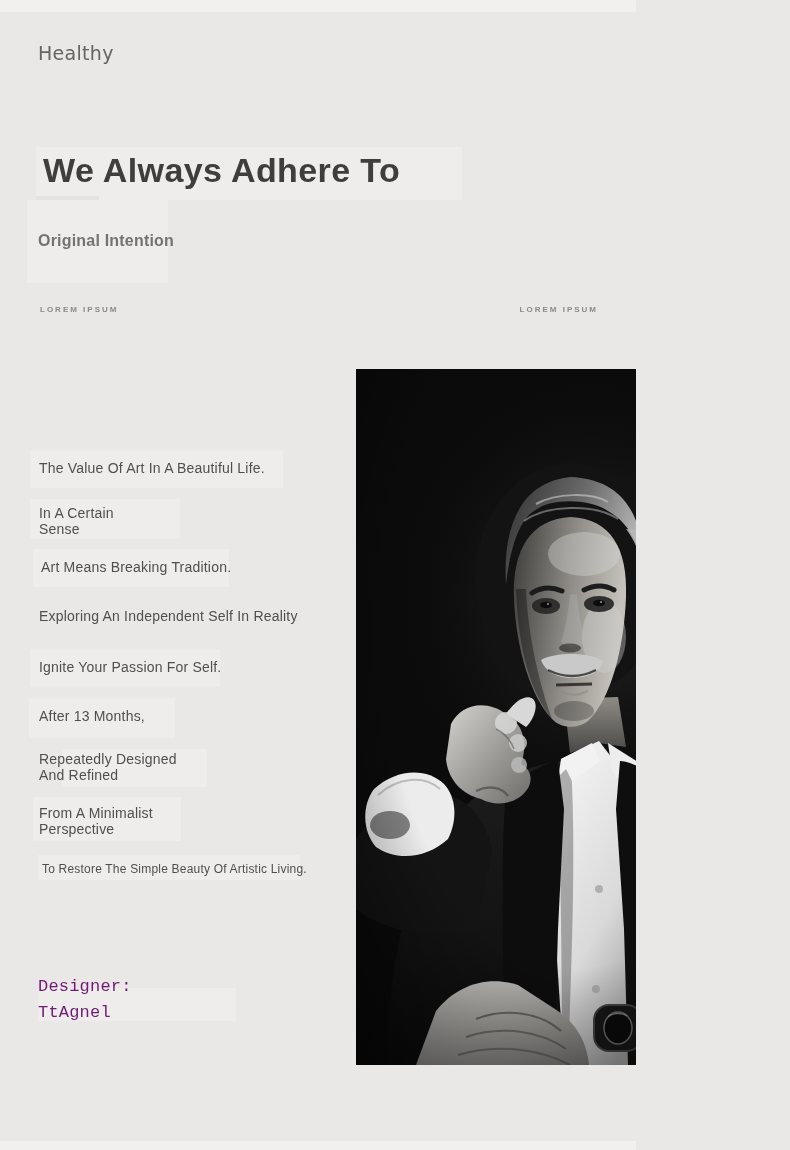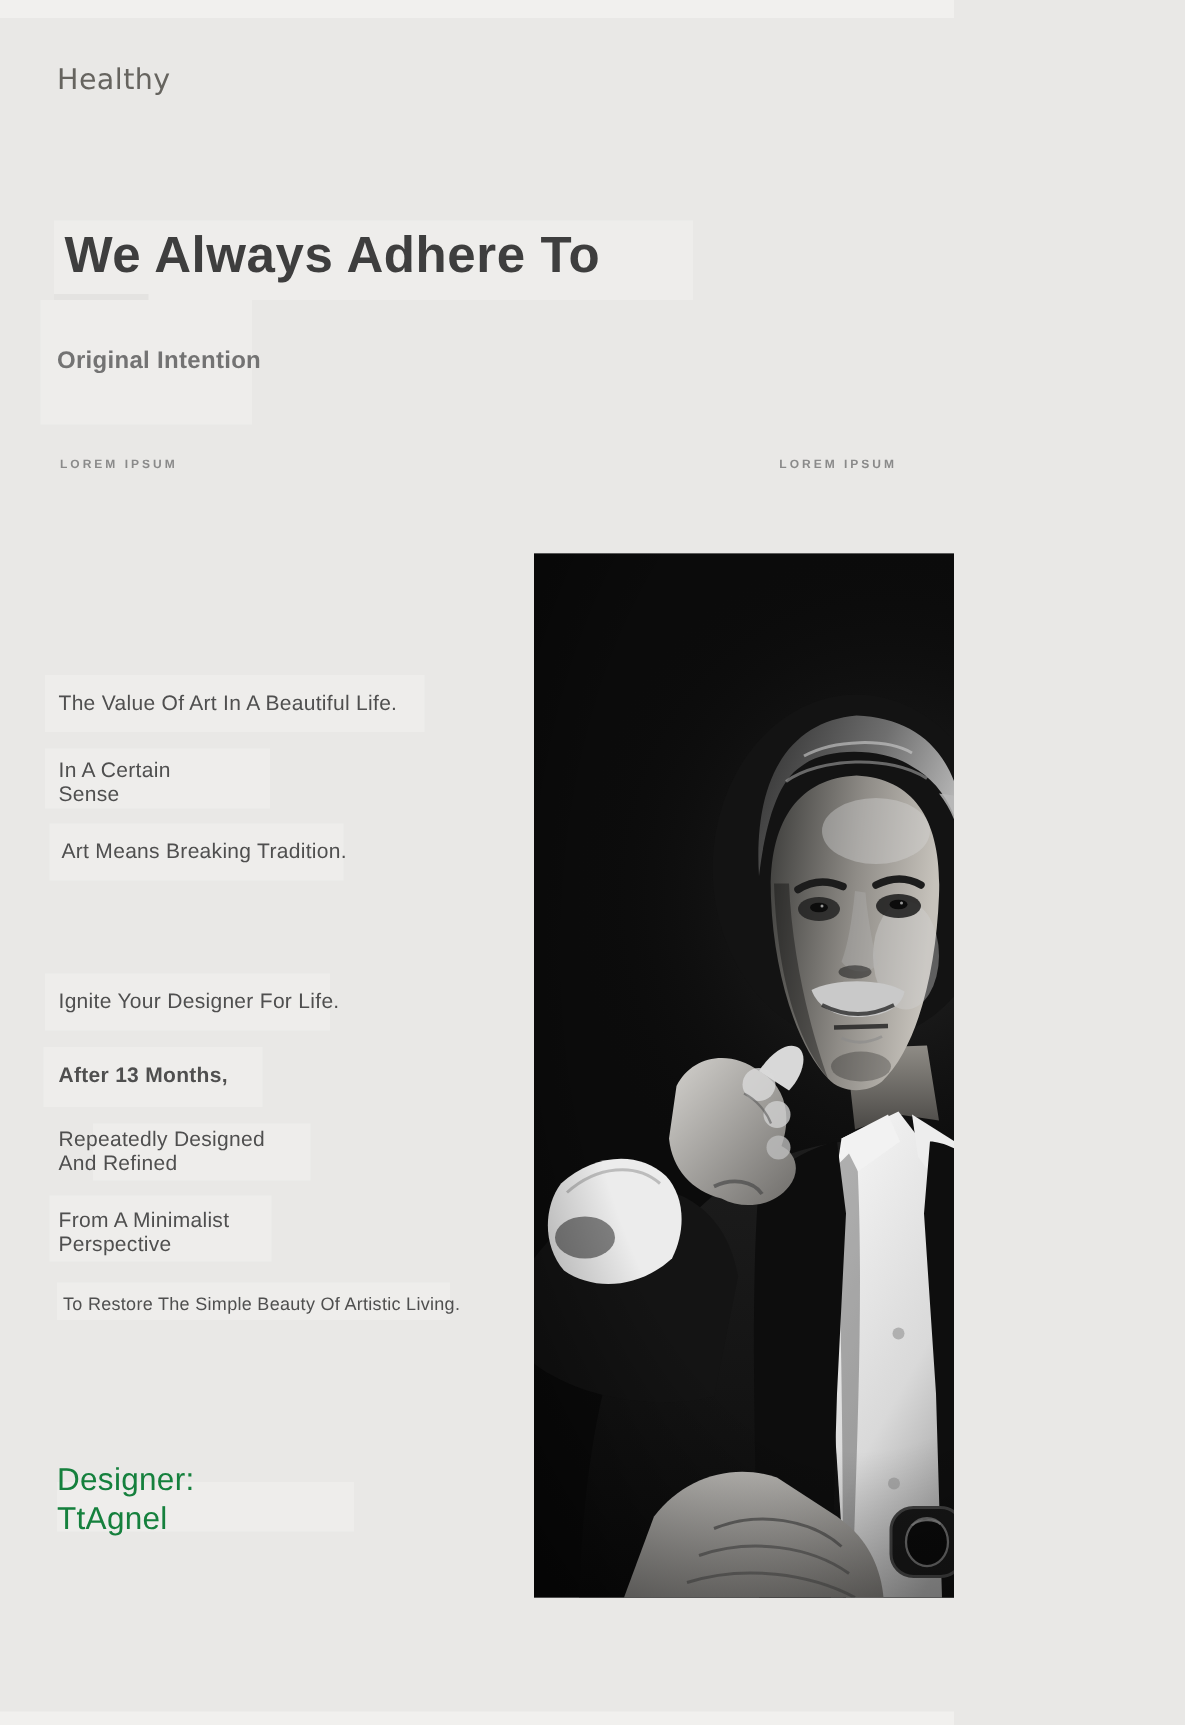--- a/index.html
+++ b/index.html
@@ -60,31 +60,31 @@
     font-size:14px;color:var(--body-text);
     line-height:15.5px;letter-spacing:0.2px;
     white-space:pre-line;
   }
   .st0{top:402px;}
   .st1{top:461px;}
   .st2{top:506px;}
   .st3{top:560px;left:41px;}
   .st4{top:609px;}
   .st5{top:660px;}
-  .st6{top:709px;font-weight:bold;}
+  .st6{top:709px;}
   .st7{top:752px;}
   .st8{top:806px;}
   .footnote{
     position:absolute;left:42px;top:862px;
     font-size:12px;color:var(--body-text);letter-spacing:0.2px;
   }
   .designer{
     position:absolute;left:38px;top:974px;
-    font-size:21px;color:#15803d;line-height:26px;
-    white-space:pre-line;letter-spacing:0.2px;
+    font-size:17px;color:#701a75;line-height:26px;
+    white-space:pre-line;letter-spacing:0.2px;font-family:Liberation Mono, monospace;
   }
   .photo{
     position:absolute;left:356px;top:369px;width:398px;height:696px;
     background:#0b0b0b;
   }
   .photo svg{display:block;width:100%;height:100%;}
 </style>
 </head>
 <body>
 
@@ -111,21 +111,22 @@
 
   <h1 class="hero-title">We Always Adhere To</h1>
   <h2 class="hero-subtitle">Original Intention</h2>
   <div class="kicker kicker-left">LOREM IPSUM</div>
   <div class="kicker kicker-right">LOREM IPSUM</div>
 
   <div class="statement st1">The Value Of Art In A Beautiful Life.</div>
   <div class="statement st2">In A Certain
 Sense</div>
   <div class="statement st3">Art Means Breaking Tradition.</div>
-  <div class="statement st5">Ignite Your Designer For Life.</div>
+  <div class="statement st4">Exploring An Independent Self In Reality</div>
+  <div class="statement st5">Ignite Your Passion For Self.</div>
   <div class="statement st6">After 13 Months,</div>
   <div class="statement st7">Repeatedly Designed
 And Refined</div>
   <div class="statement st8">From A Minimalist
 Perspective</div>
   <div class="footnote">To Restore The Simple Beauty Of Artistic Living.</div>
 
   <div class="designer">Designer:
 TtAgnel</div>
 

